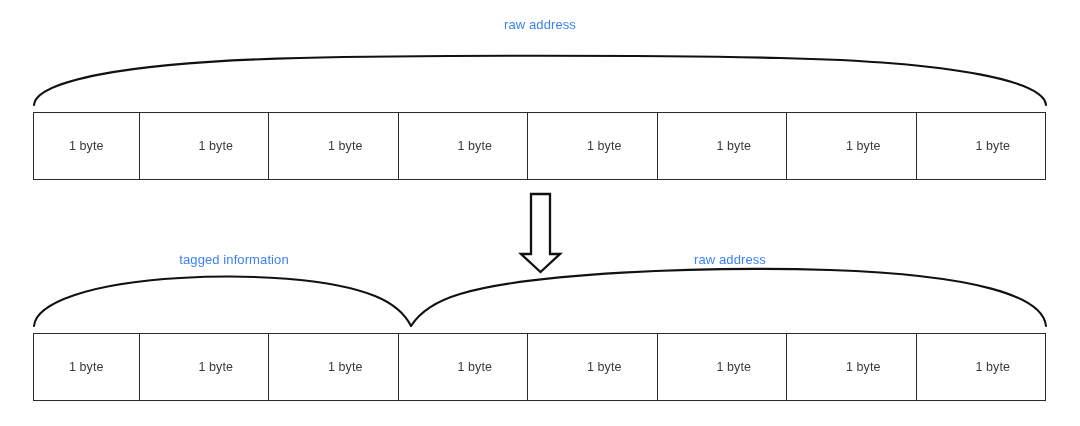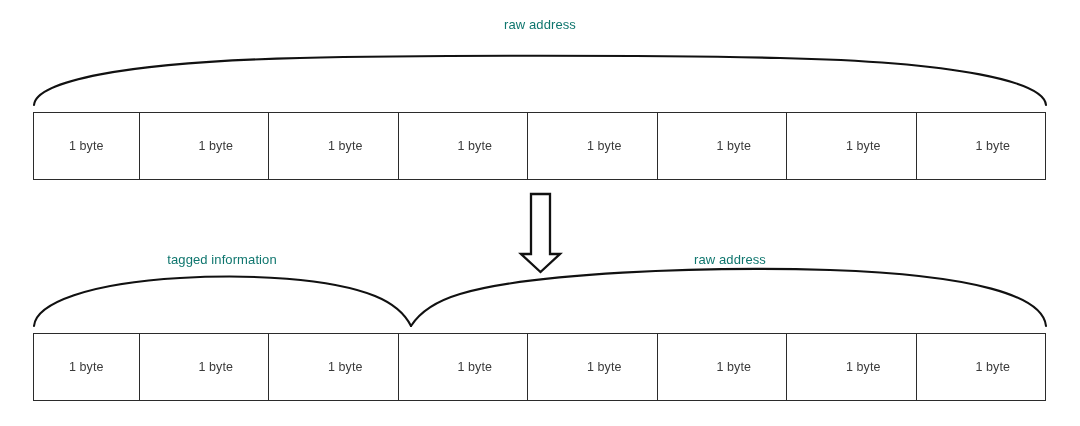--- a/index.html
+++ b/index.html
@@ -59,31 +59,31 @@
     color: #3a3a3a;
     letter-spacing: 0.1px;
   }
   .byte-cell:last-child {
     border-right: none;
   }
   
   .brace-label {
     position: absolute;
     font-size: 13px;
-    color: #0f766e;
+    color: #3b82f6;
     white-space: nowrap;
     transform: translateX(-50%);
     letter-spacing: 0.1px;
   }
   #label-top-raw-address {
     left: 540px;
     top: 17px;
   }
   #label-tagged-information {
-    left: 222px;
+    left: 234px;
     top: 252px;
   }
   #label-bottom-raw-address {
     left: 730px;
     top: 252px;
   }
 </style>
 </head>
 <body>
 

